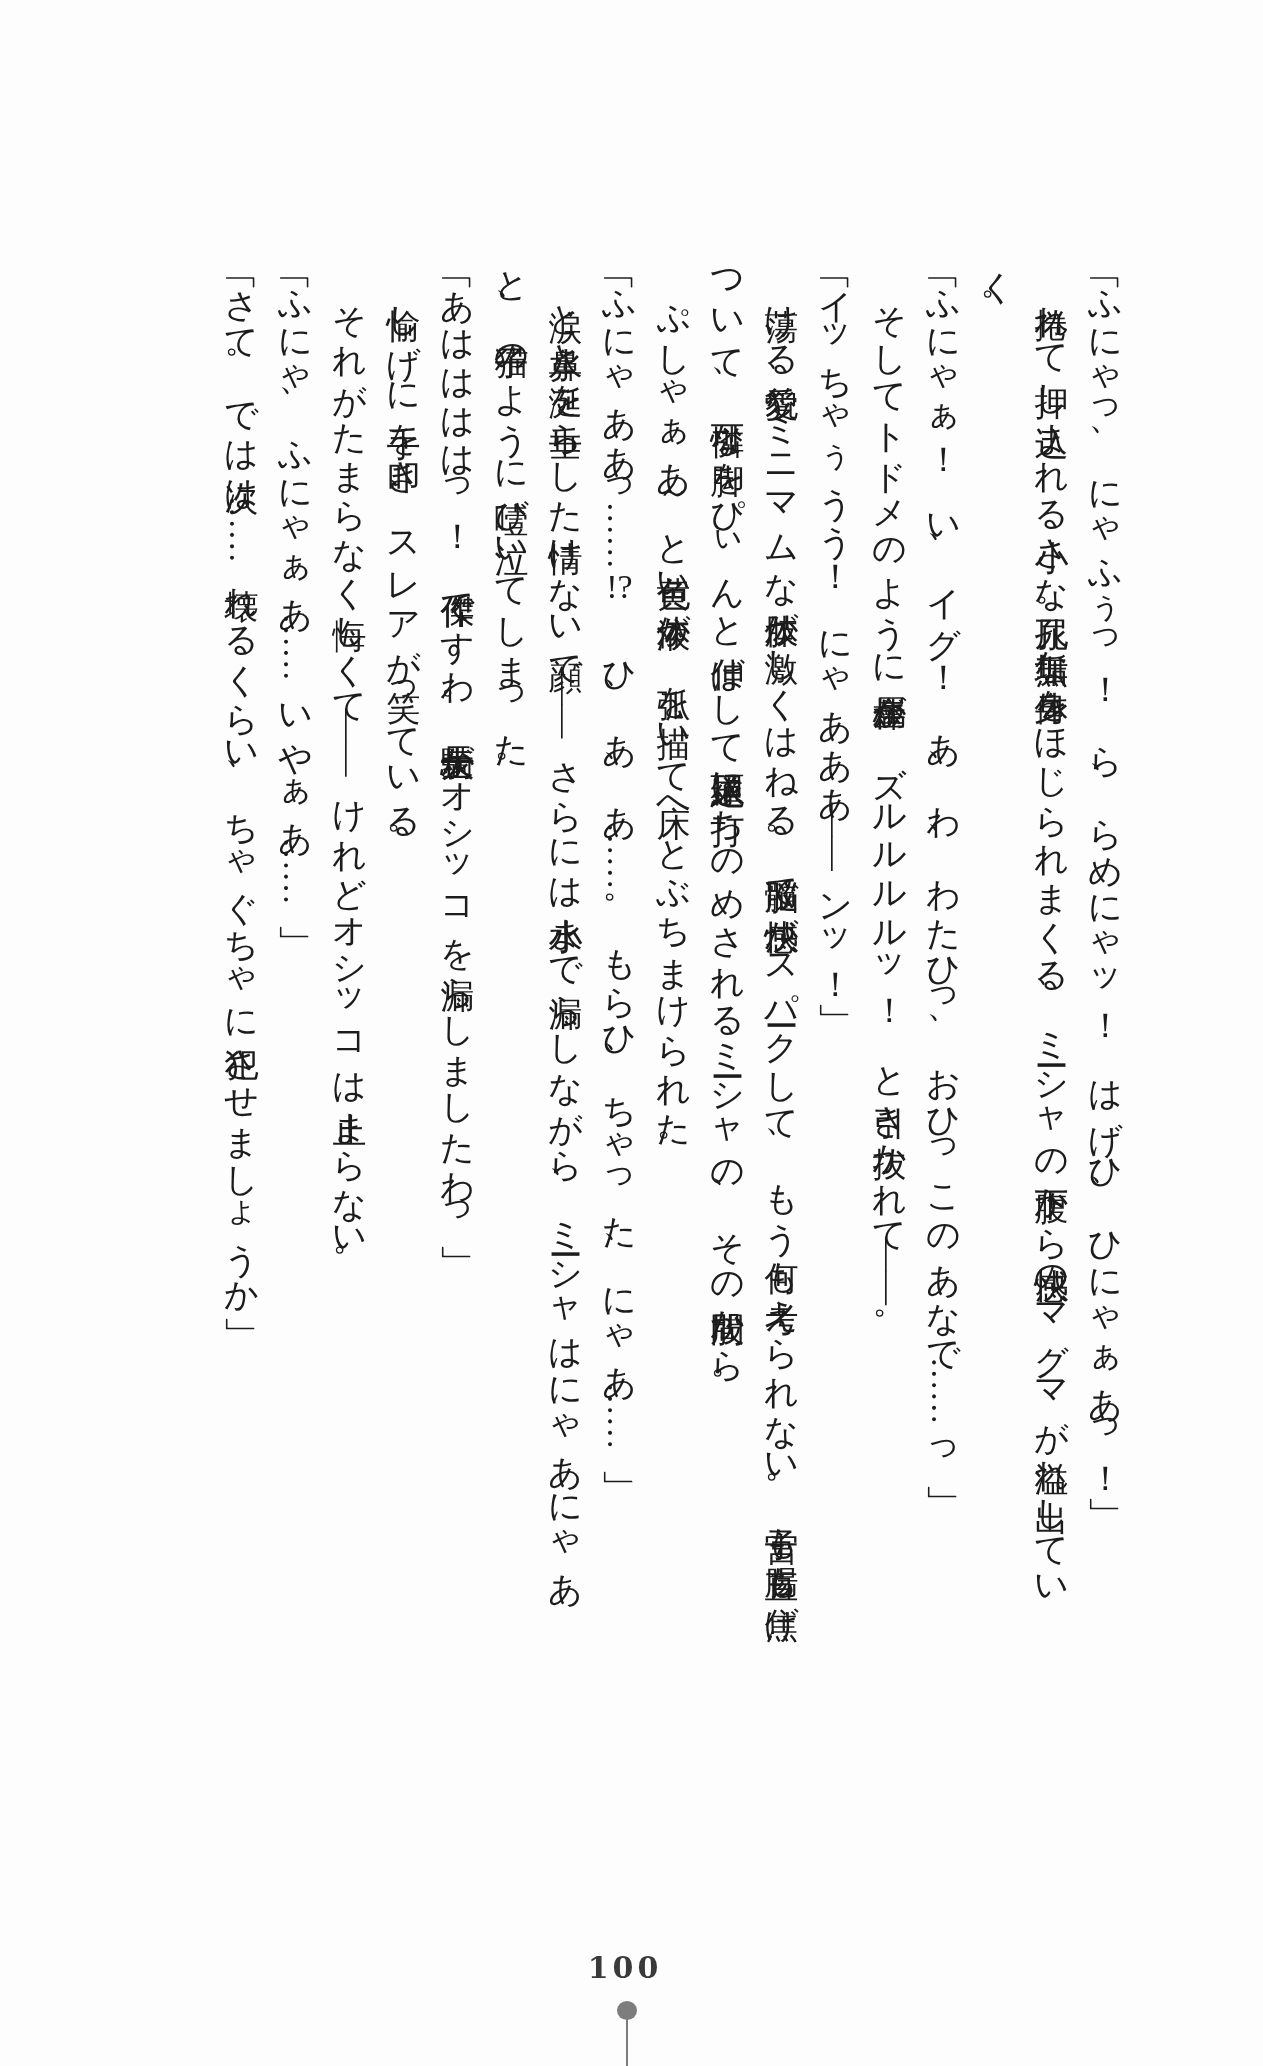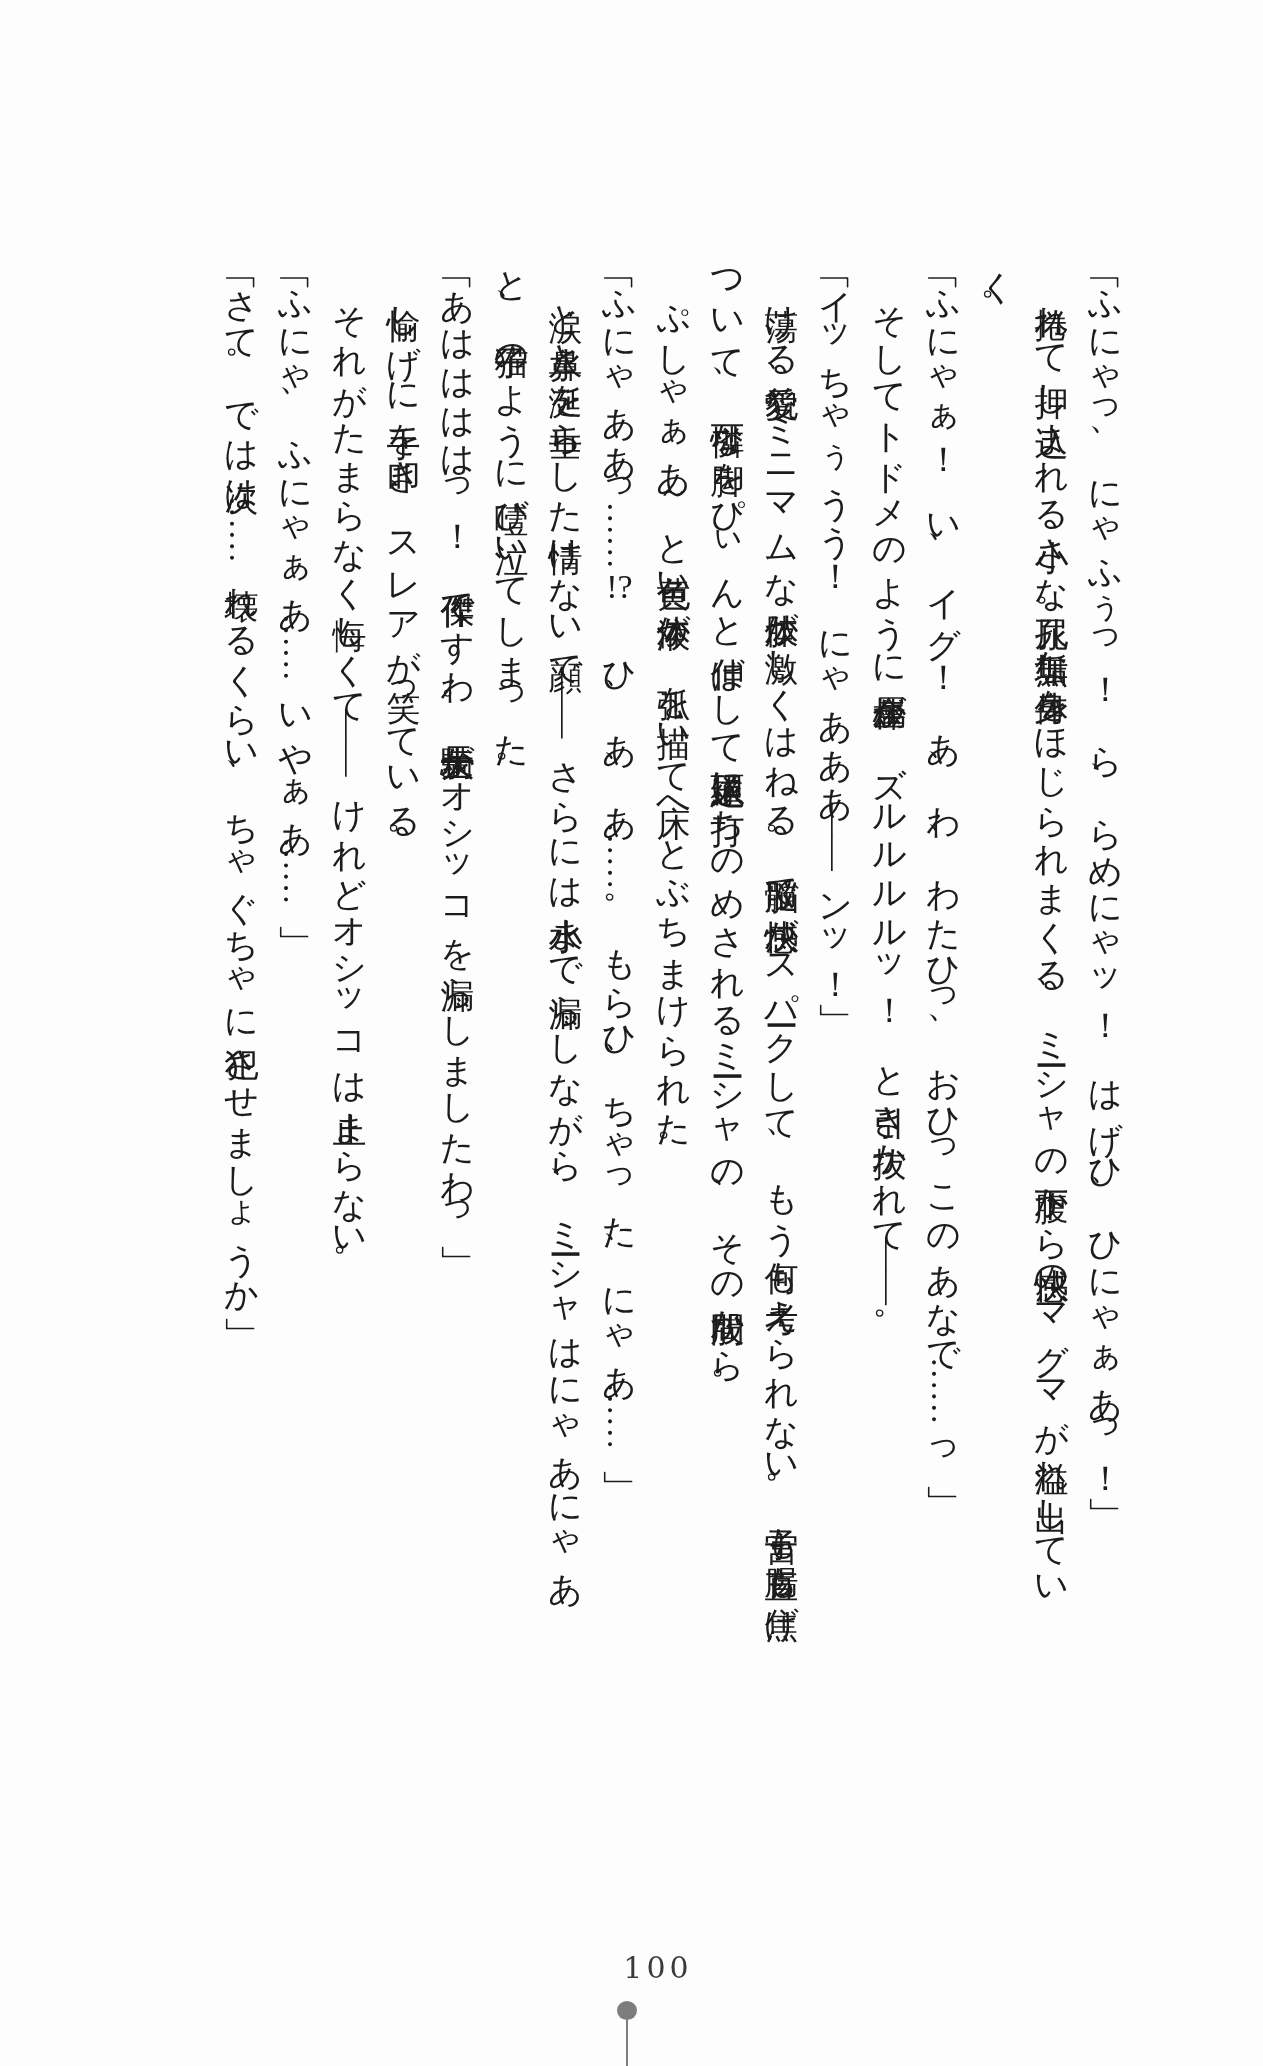--- a/index.html
+++ b/index.html
@@ -41,27 +41,27 @@
 
   
   .tcy {
     text-combine-upright: all;
     -webkit-text-combine: horizontal;
   }
 
   
   .folio {
     position: absolute;
-    left: 610px;
+    left: 577px;
     top: 1950px;
     width: 96px;
     text-align: center;
     font-family: "DejaVu Serif", "Liberation Serif", serif;
     font-size: 30px;
-    font-weight: 400;
+    font-weight: 700;
     letter-spacing: 4px;
     color: #3a3a3a;
   }
 
   
   .ornament-dot {
     position: absolute;
     left: 617px;
     top: 2001px;
     width: 20px;

